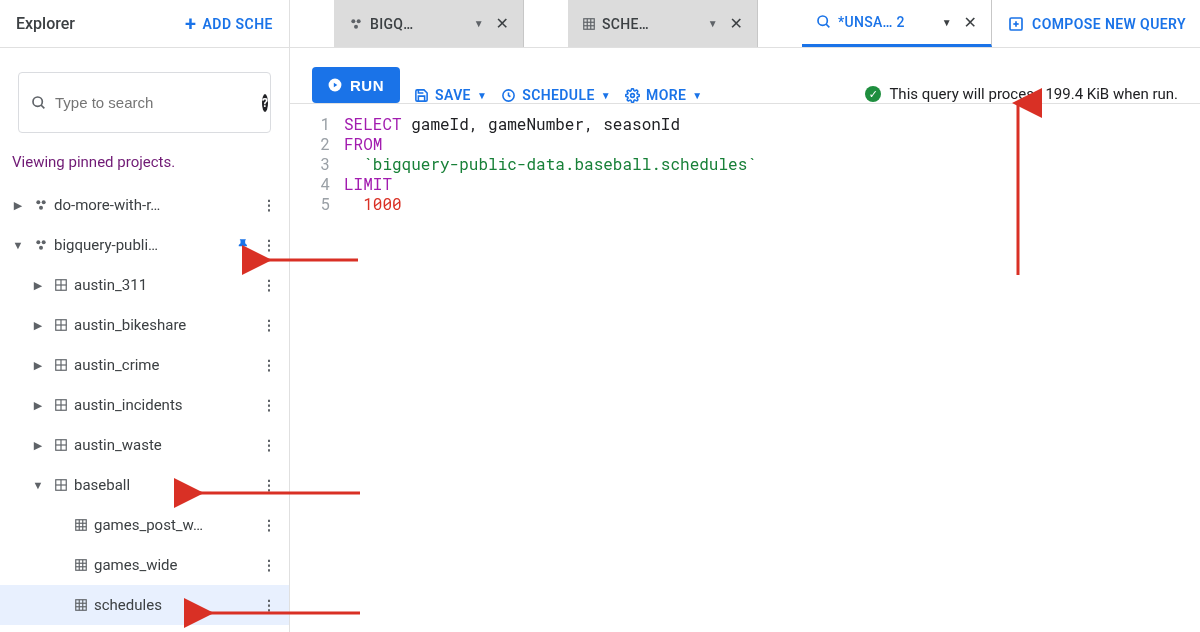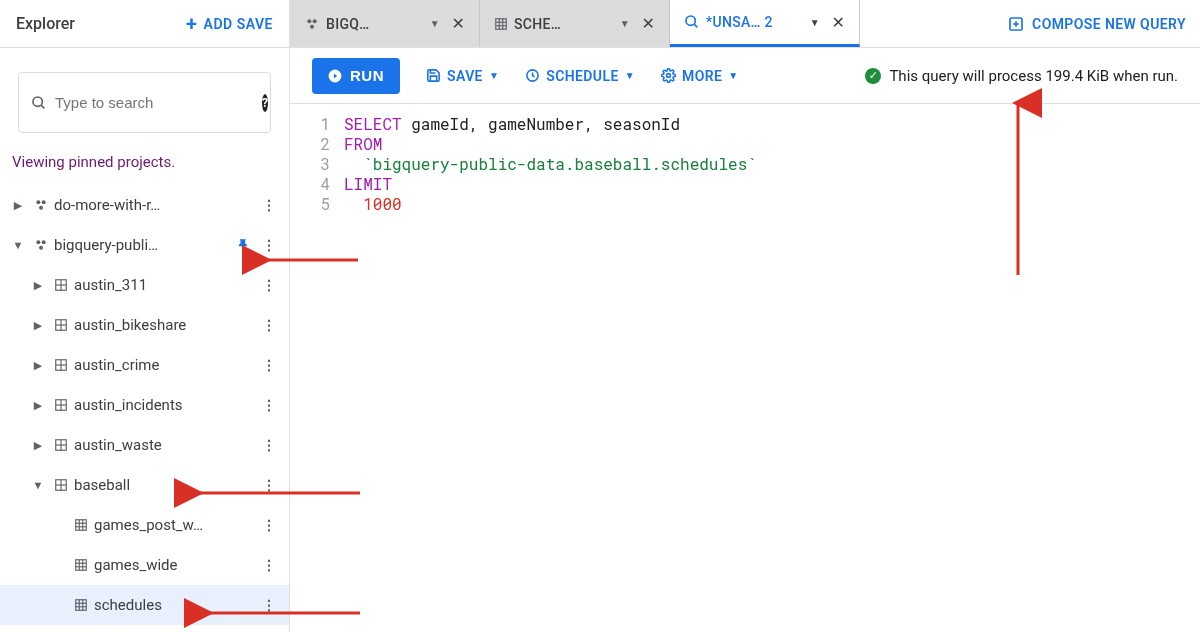--- a/index.html
+++ b/index.html
@@ -153,20 +153,21 @@
     align-items: center;
     gap: 6px;
     padding: 0 14px;
     background: #dcdcdc;
     border-right: 1px solid #c7c7c7;
     color: #3c4043;
     font-size: 14px;
     cursor: pointer;
     min-width: 190px;
     position: relative;
+    margin-left: 44px;
   }
   .tab .tlabel {
     flex: 1;
     white-space: nowrap;
     overflow: hidden;
     text-overflow: ellipsis;
     font-weight: 500;
     letter-spacing: .3px;
   }
   .tab .tdrop { font-size: 10px; color: #5f6368; }
@@ -184,22 +185,22 @@
     gap: 8px;
     padding: 0 14px;
     color: #1a73e8;
     font-weight: 600;
     letter-spacing: .4px;
     cursor: pointer;
   }
 
   .toolbar {
     display: flex;
-    align-items: center;
-    gap: 26px;
+    align-items: flex-end;
+    gap: 14px;
     height: 56px;
     padding: 0 22px;
     border-bottom: 1px solid #e0e0e0;
   }
   .run-btn {
     background: #1a73e8;
     color: #fff;
     border: none;
     border-radius: 4px;
     height: 36px;
@@ -273,21 +274,21 @@
   svg { display: block; }
 </style>
 </head>
 <body>
 
 <div class="sidebar">
   <div class="sidebar-header">
     <div class="sidebar-title">Explorer</div>
     <div class="add-data">
       <span class="plus">+</span>
-      <span>ADD SAVE</span>
+      <span>ADD SCHE</span>
     </div>
   </div>
 
   <div class="search-row">
     <div class="search-box">
       <span>
         <svg width="16" height="16" viewBox="0 0 24 24" fill="none" stroke="#5f6368" stroke-width="2.5">
             <circle cx="10" cy="10" r="7"></circle>
             <line x1="20" y1="20" x2="15" y2="15"></line>
           </svg>

